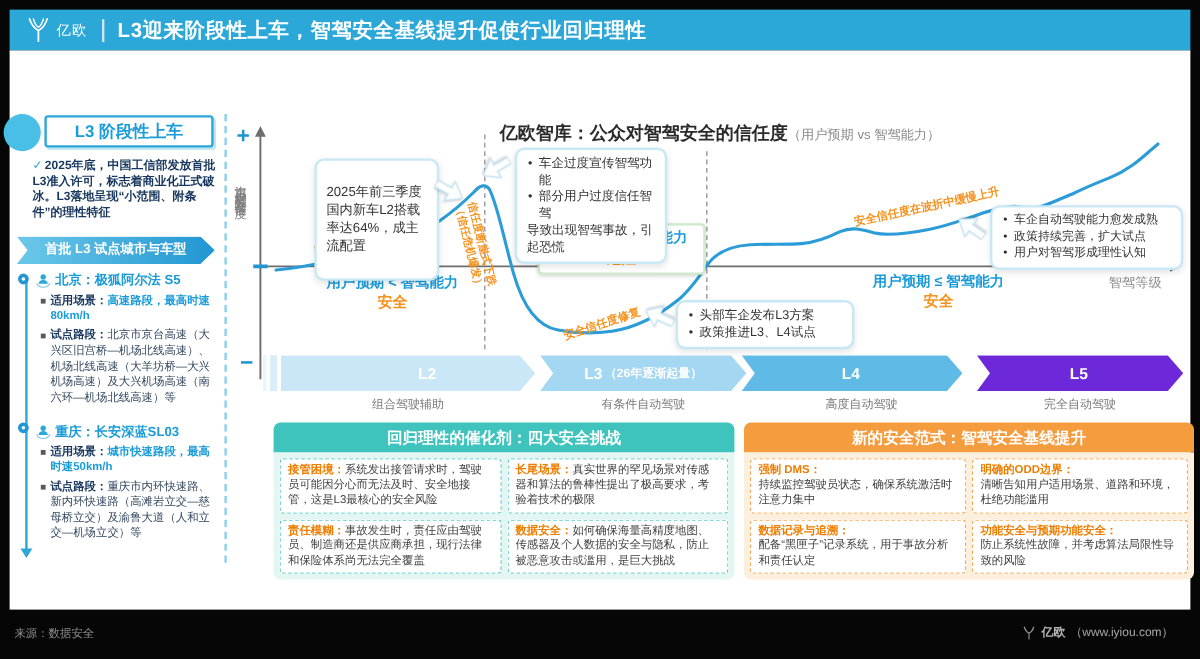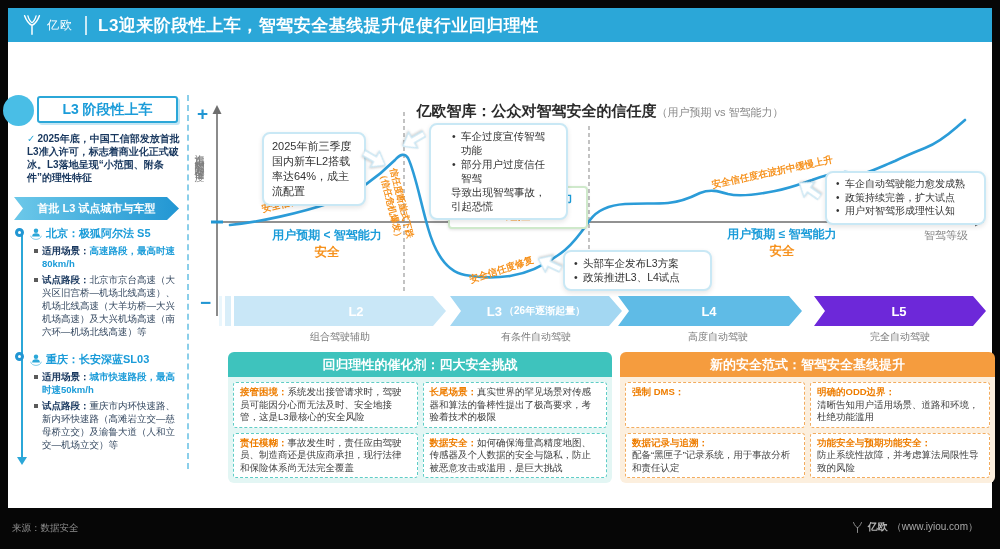--- a/index.html
+++ b/index.html
@@ -71,22 +71,22 @@
   .zone-3 { left:702px; top:226px; width:160px; }
 
   .anno { color:#F6921E; font-weight:bold; white-space:nowrap; transform-origin:0 50%; }
   .anno-rise1   { left:262px; top:203px; font-size:9.5px; transform:rotate(-13deg); }
   .anno-fall    { left:398px; top:167px; font-size:9px; line-height:10.5px; transform:rotate(76deg); transform-origin:0 0; }
   .anno-recover { left:470px; top:274px; font-size:9.5px; transform:rotate(-18deg); }
   .anno-rise2   { left:712px; top:179px; font-size:9.5px; transform:rotate(-12deg); }
 
   .callout { background:#fff; border:2px solid #C9E8F5; border-radius:8px;
     box-shadow:0 2px 5px rgba(0,0,0,.10); color:#333; }
-  .callout-1 { left:262px; top:132px; width:104px; padding:5px 8px; font-size:11px; line-height:15px; }
-  .callout-2 { left:429px; top:123px; width:139px; padding:4px 20px 5px; font-size:10.5px; line-height:14px; }
+  .callout-1 { left:262px; top:132px; width:104px; padding:19px 8px; font-size:11px; line-height:15px; }
+  .callout-2 { left:429px; top:123px; width:127px; padding:4px 8px 5px; font-size:10.5px; line-height:14px; }
   .callout-3 { left:563px; top:250px; width:149px; padding:4px 8px 5px; font-size:10.5px; line-height:14px; }
   .callout-4 { left:825px; top:171px; width:161px; padding:4px 8px 5px; font-size:10px; line-height:13.5px; }
   .cb { position:relative; padding-left:10px; }
   .cb::before { content:"•"; position:absolute; left:1px; }
 
   .barrow { filter:drop-shadow(0 1px 1px rgba(0,0,0,.2)); }
   .barrow-1 { left:362px; top:149px; transform:rotate(30deg); }
   .barrow-2 { left:401px; top:130px; transform:rotate(150deg); }
   .barrow-3 { left:537px; top:254px; transform:rotate(205deg); }
   .barrow-4 { left:797px; top:180px; transform:rotate(215deg); }
@@ -301,21 +301,21 @@
       <div class="card"><span class="c-label">接管困境：</span><span>系统发出接管请求时，驾驶员可能因分心而无法及时、安全地接管，这是L3最核心的安全风险</span></div>
       <div class="card"><span class="c-label">长尾场景：</span><span>真实世界的罕见场景对传感器和算法的鲁棒性提出了极高要求，考验着技术的极限</span></div>
       <div class="card"><span class="c-label">责任模糊：</span><span>事故发生时，责任应由驾驶员、制造商还是供应商承担，现行法律和保险体系尚无法完全覆盖</span></div>
       <div class="card"><span class="c-label">数据安全：</span><span>如何确保海量高精度地图、传感器及个人数据的安全与隐私，防止被恶意攻击或滥用，是巨大挑战</span></div>
     </div>
   </div>
 
   <div class="abs panel panel-right">
     <div class="panel-head">新的安全范式：智驾安全基线提升</div>
     <div class="panel-body">
-      <div class="card"><span class="c-label">强制 DMS：</span></div>
+      <div class="card"><span class="c-label">强制 DMS：</span><span>持续监控驾驶员状态，确保系统激活时注意力集中</span></div>
       <div class="card"><span class="c-label">明确的ODD边界：</span><span>清晰告知用户适用场景、道路和环境，杜绝功能滥用</span></div>
       <div class="card"><span class="c-label">数据记录与追溯：</span><span>配备“黑匣子”记录系统，用于事故分析和责任认定</span></div>
       <div class="card"><span class="c-label">功能安全与预期功能安全：</span><span>防止系统性故障，并考虑算法局限性导致的风险</span></div>
     </div>
   </div>
 
   <div class="abs footer-source">来源：数据安全</div>
   <div class="abs footer-site">
     <svg width="13" height="13" viewBox="0 0 26 26" fill="none" stroke="#9a9a9a" stroke-width="1.8" stroke-linecap="round">
       <path d="M5 3 C7.5 10 11 12.5 13 13.5 M21 3 C18.5 10 15 12.5 13 13.5 M13 13.5 V23"></path>

